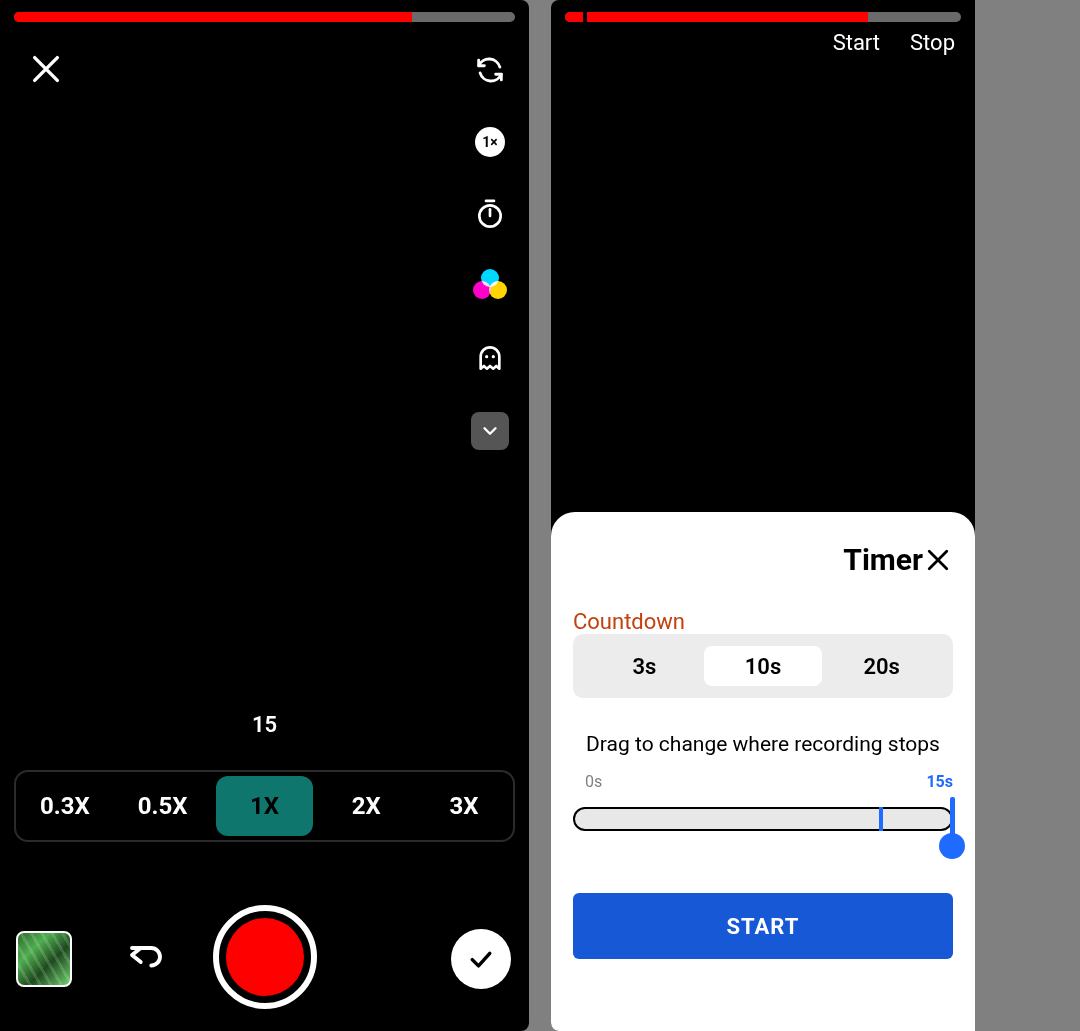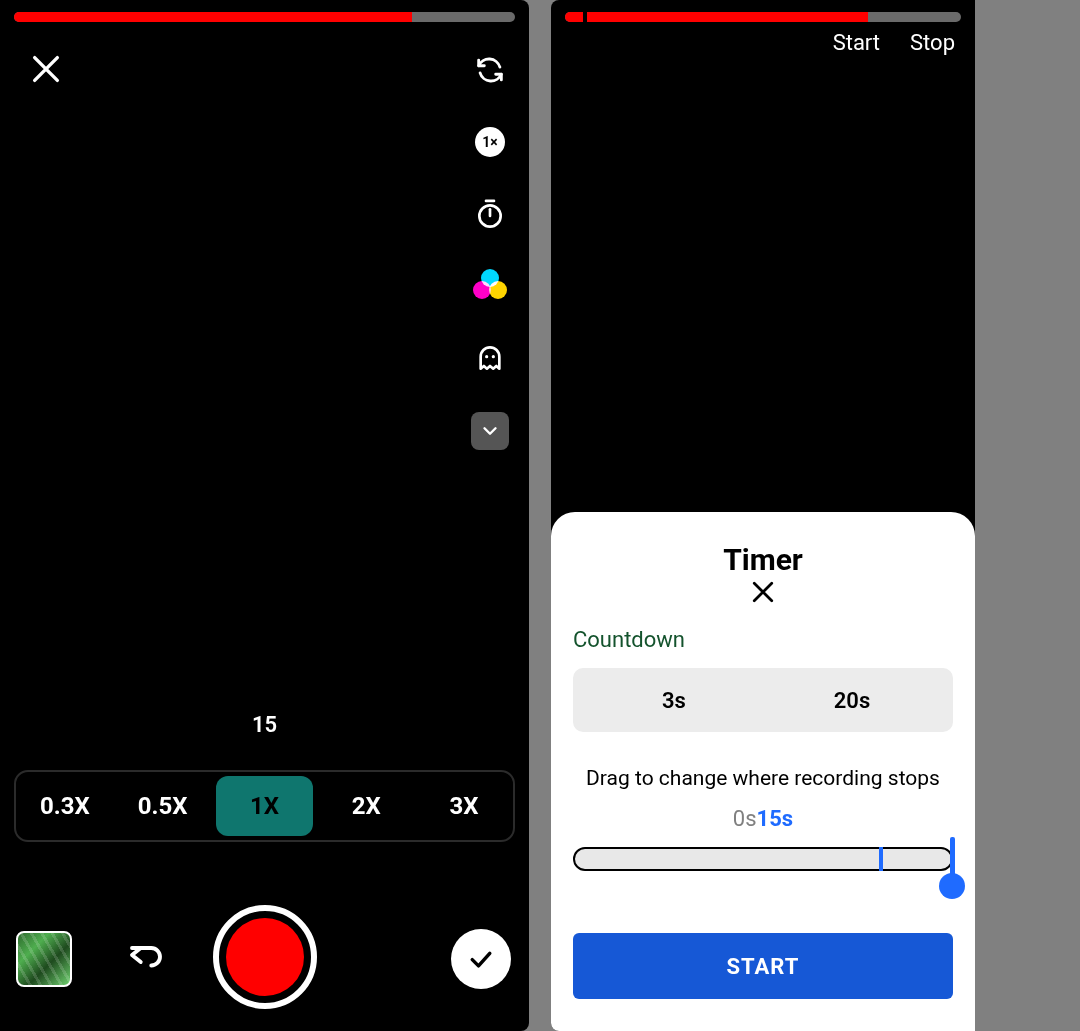--- a/index.html
+++ b/index.html
@@ -47,31 +47,31 @@
   .record-btn { position:absolute; left:50%; bottom:22px; transform:translateX(-50%); width:104px; height:104px; border-radius:50%; background:#000; border:6px solid #fff; display:flex; align-items:center; justify-content:center; }
   .record-btn .inner { width:78px; height:78px; border-radius:50%; background:#ff0000; }
   .confirm-btn { position:absolute; right:18px; bottom:42px; width:60px; height:60px; border-radius:50%; background:#fff; display:flex; align-items:center; justify-content:center; }
   .confirm-btn svg { width:30px; height:30px; }
 
   
   .startstop { position:absolute; top:30px; right:20px; display:flex; gap:30px; }
   .startstop span { color:#fff; font-size:22px; }
 
   .sheet { position:absolute; left:0; right:0; bottom:0; top: 512px; background:#fff; border-top-left-radius:24px; border-top-right-radius:24px; padding: 30px 22px 18px 22px; display:flex; flex-direction:column; }
-  .sheet-header { display:flex; align-items:center; justify-content:flex-end; margin-bottom:20px;flex-direction:column; }
+  .sheet-header { display:flex; align-items:center; justify-content:flex-end; margin-bottom:32px; }
   .sheet-title { font-size:30px; font-weight:700; color:#000; }
   .sheet-close svg { width:30px; height:30px; }
-  .sheet-sub { font-size:22px; color:#14532d; margin-bottom:16px; }
+  .sheet-sub { font-size:22px; color:#c2410c; }
 
   .seg { display:flex; background:#ececec; border-radius:10px; height:64px; padding:12px; margin-bottom:34px; }
   .seg-opt { flex:1; display:flex; align-items:center; justify-content:center; font-size:22px; font-weight:600; color:#000; border-radius:8px; }
   .seg-opt.active { background:#fff; }
 
   .drag-label { font-size:21px; color:#000; margin-bottom:16px;text-align:center; }
-  .range-labels { display:flex; justify-content:center; font-size:22px; margin-bottom:6px; }
+  .range-labels { display:flex; justify-content:space-between; font-size:16px; margin-bottom:6px;margin-left:12px; }
   .range-labels .min { color:#808080; }
   .range-labels .max { color:#1f6bff; font-weight:700; }
 
   .range-wrap { position:relative; height:70px; margin-bottom:26px; }
   .range-track { position:absolute; top:10px; left:0; right:0; height:24px; border:2px solid #000; border-radius:14px; background:#e8e8e8; }
   .range-mark1 { position:absolute; top:10px; left:80.5%; width:4px; height:24px; background:#1f6bff; }
   .range-mark2 { position:absolute; top:0; left:99.2%; width:5px; height:44px; background:#1f6bff; border-radius:2px; }
   .range-knob { position:absolute; top:36px; right:-12px; width:26px; height:26px; border-radius:50%; background:#1f6bff; }
 
   .start-btn { height:66px; background:#1658d6; color:#fff; font-size:22px; font-weight:700; letter-spacing:1px; border-radius:6px; display:flex; align-items:center; justify-content:center; }
@@ -189,20 +189,21 @@
           <svg viewBox="0 0 24 24">
               <path d="M5 5 L19 19 M19 5 L5 19" stroke="#000" stroke-width="2.2" stroke-linecap="round"></path>
             </svg>
         </div>
       </div>
 
       <div class="sheet-sub">Countdown</div>
 
       <div class="seg">
         <div class="seg-opt">3s</div>
+        <div class="seg-opt active">10s</div>
         <div class="seg-opt">20s</div>
       </div>
 
       <div class="drag-label">Drag to change where recording stops</div>
 
       <div class="range-labels">
         <span class="min">0s</span>
         <span class="max">15s</span>
       </div>
 

